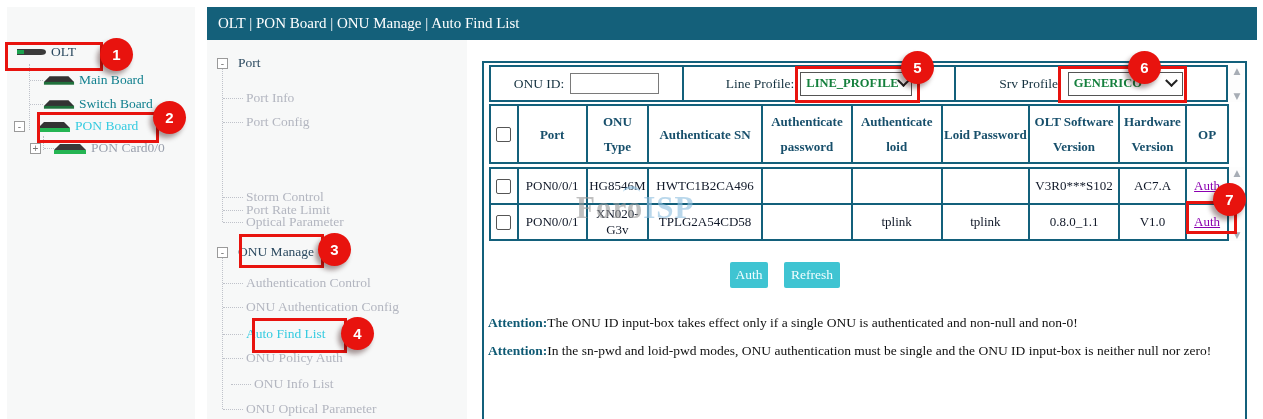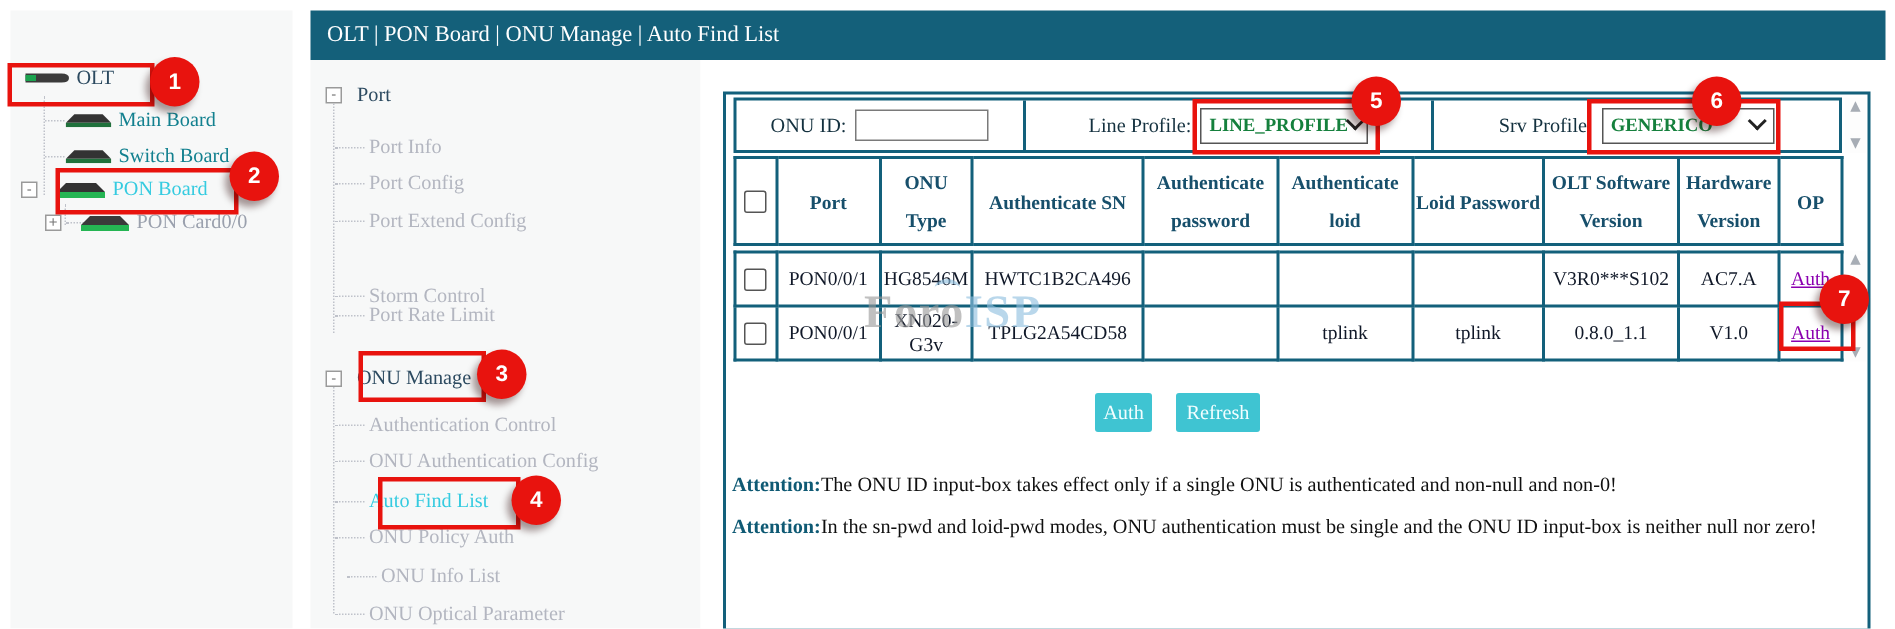--- a/index.html
+++ b/index.html
@@ -154,31 +154,31 @@
     <span class="nlabel c-navy">Port</span>
   </div>
   <div class="ntrow" style="left:16px;top:49px;">
       <span class="stub"></span>
       <span class="nlabel c-gray">Port Info</span>
     </div>
   <div class="ntrow" style="left:16px;top:73px;">
       <span class="stub"></span>
       <span class="nlabel c-gray">Port Config</span>
     </div>
-  <div class="ntrow" style="left:16px;top:98px;">
-      <span class="stub"></span>
-      <span class="nlabel c-gray">Port Extend Config</span>
-    </div>
   <div class="ntrow" style="left:16px;top:123px;margin-top:38px;">
       <span class="stub"></span>
       <span class="nlabel c-gray">Port Rate Limit</span>
     </div>
   <div class="ntrow" style="left:16px;top:148px;">
       <span class="stub"></span>
       <span class="nlabel c-gray">Storm Control</span>
+    </div>
+  <div class="ntrow" style="left:16px;top:173px;">
+      <span class="stub"></span>
+      <span class="nlabel c-gray">Optical Parameter</span>
     </div>
 
   <div class="ntrow" style="left:10px;top:203px;">
     <span class="exp" style="margin-right:10px;">-</span>
     <span class="nlabel c-navy">ONU Manage</span>
   </div>
   <div class="ntrow" style="left:16px;top:234px;">
       <span class="stub"></span>
       <span class="nlabel c-gray">Authentication Control</span>
     </div>

